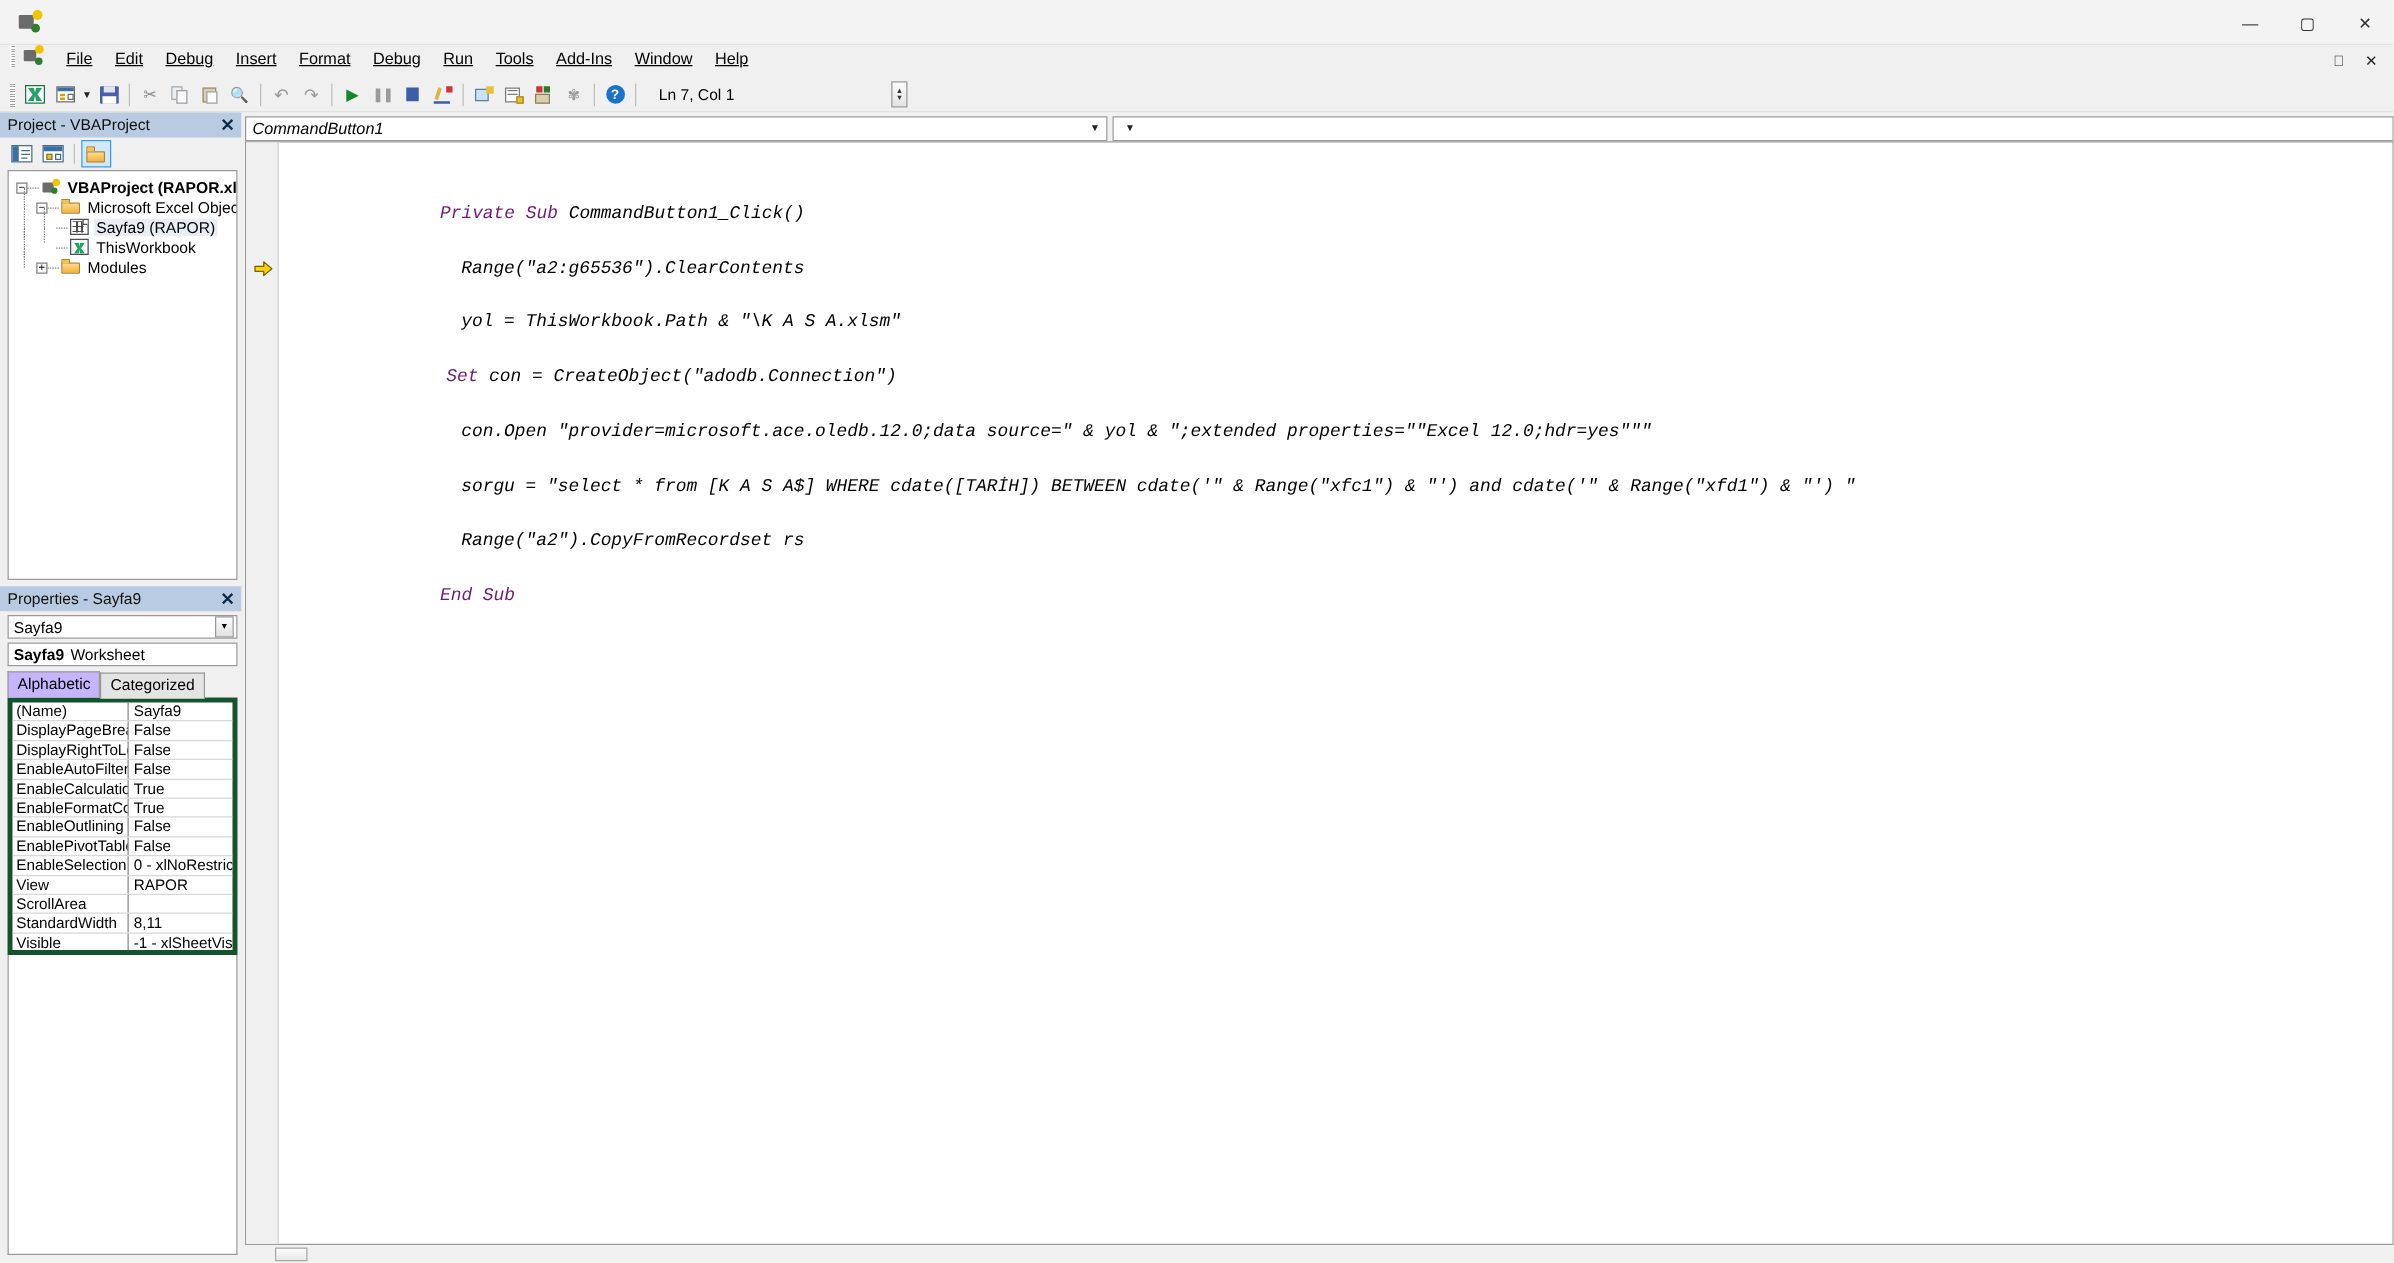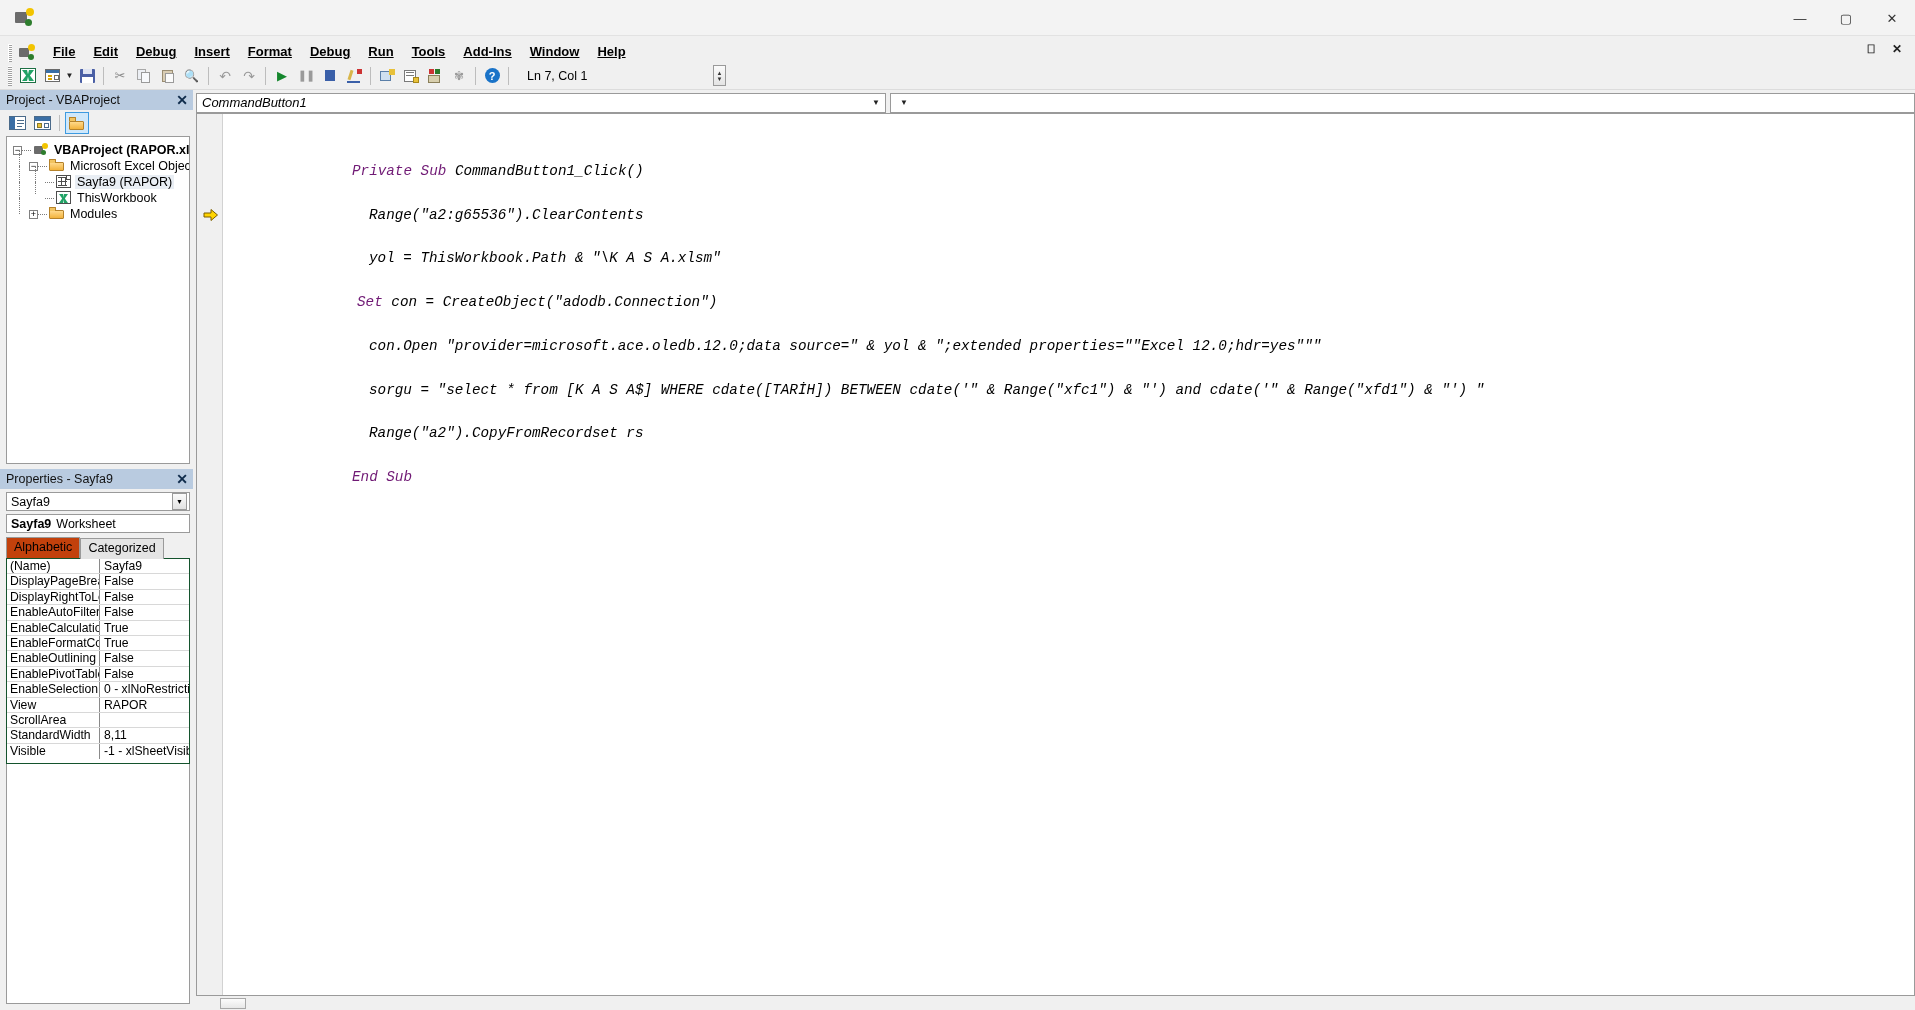--- a/index.html
+++ b/index.html
@@ -18,21 +18,21 @@
   .titlebar {
     height:36px; background:#f3f3f3; display:flex; align-items:center;
     border-bottom:1px solid #e2e2e2; flex:0 0 36px; position:relative;
   }
   .title-icon { width:20px; height:20px; margin-left:14px; margin-right:10px; position:relative; flex:0 0 20px; }
   .title-text { font-size:14.5px; color:#1b1b1b; letter-spacing:.1px; }
   .win-btns { position:absolute; right:0; top:0; height:36px; display:flex; }
   .win-btn { width:46px; height:36px; display:flex; align-items:center; justify-content:center; color:#333; font-size:13px; }
 
   
-  .menubar { height:26px; background:#f0f0f0; display:flex; align-items:flex-end; flex:0 0 26px; position:relative;font-weight:bold; }
+  .menubar { height:26px; background:#f0f0f0; display:flex; align-items:flex-start; flex:0 0 26px; position:relative; }
   .menu-grip { width:4px; height:18px; margin-left:8px; margin-right:3px;
       background:repeating-linear-gradient(to bottom,#fff 0 1px,#a0a0a0 1px 2px); border-left:1px solid #fff; }
   .menu-appicon { width:18px; height:18px; margin:0 8px 0 3px; position:relative; }
   .menu-item { padding:3px 9px; font-size:13px; color:#000; cursor:default; }
   .menu-item u { text-decoration:underline; }
   .mdi-btns { position:absolute; right:6px; top:0; height:26px; display:flex; align-items:center; gap:10px; padding-right:4px; }
   .mdi-btn { font-size:12px; color:#222; width:16px; text-align:center; }
 
   
   .toolbar { height:28px; background:#f0f0f0; display:flex; align-items:center; flex:0 0 28px; border-bottom:1px solid #dcdcdc; }
@@ -80,22 +80,22 @@
   .prop-combo { height:19px; margin:3px 3px 0 6px; background:#fff; border:1px solid #9a9a9a;
                 display:flex; align-items:center; padding:0 2px 0 4px; font-size:12.5px; }
   .prop-combo .pc-txt { flex:1; white-space:nowrap; overflow:hidden; }
   .pc-arrow { width:15px; height:17px; display:flex; align-items:center; justify-content:center;
               background:linear-gradient(#fbfbfb,#e2e2e2); border:1px solid #9a9a9a; font-size:7px; }
   .prop-obj { height:19px; margin:3px 3px 0 6px; background:#fff; border:1px solid #9a9a9a;
               display:flex; align-items:center; padding:0 4px; font-size:12.5px; gap:5px; }
   .prop-tabs { display:flex; margin:4px 3px 0 6px; font-size:12.5px; }
   .ptab { padding:2px 7px 3px 7px; border:1px solid #9a9a9a; border-bottom:none; background:#e4e4e4;
           position:relative; top:1px; }
-  .ptab.active { background:#c2410c; z-index:2; top:0; padding-bottom:4px;text-align:center; }
-  .grid { margin:0 3px 0 6px; border:1px solid #14532d; background:#fff; flex:1 1 auto; min-height:0; overflow:hidden; }
+  .ptab.active { background:#c4b5fd; z-index:2; top:0; padding-bottom:4px;text-align:center; }
+  .grid { margin:0 3px 0 6px; border:4px solid #14532d; background:#fff; flex:1 1 auto; min-height:0; overflow:hidden; }
   .grow { display:flex; height:15.4px; font-size:12.2px; border-bottom:1px solid #d8d8d8; }
   .gname { width:93px; flex:0 0 93px; padding-left:3px; border-right:1px solid #8a8a8a;
            white-space:nowrap; overflow:hidden; line-height:15px; }
   .gval { flex:1; padding-left:4px; white-space:nowrap; overflow:hidden; line-height:15px; }
 
   
   .code-col { flex:1; display:flex; flex-direction:column; min-width:0; background:#f0f0f0; padding-left:3px;font-style:italic; }
   .code-combos { height:23px; display:flex; align-items:center; gap:4px; flex:0 0 23px; padding-top:2px; }
   .ccombo { height:20px; background:#fff; border:1px solid #9a9a9a; display:flex; align-items:center;
             padding:0 1px 0 5px; font-size:13px; }

